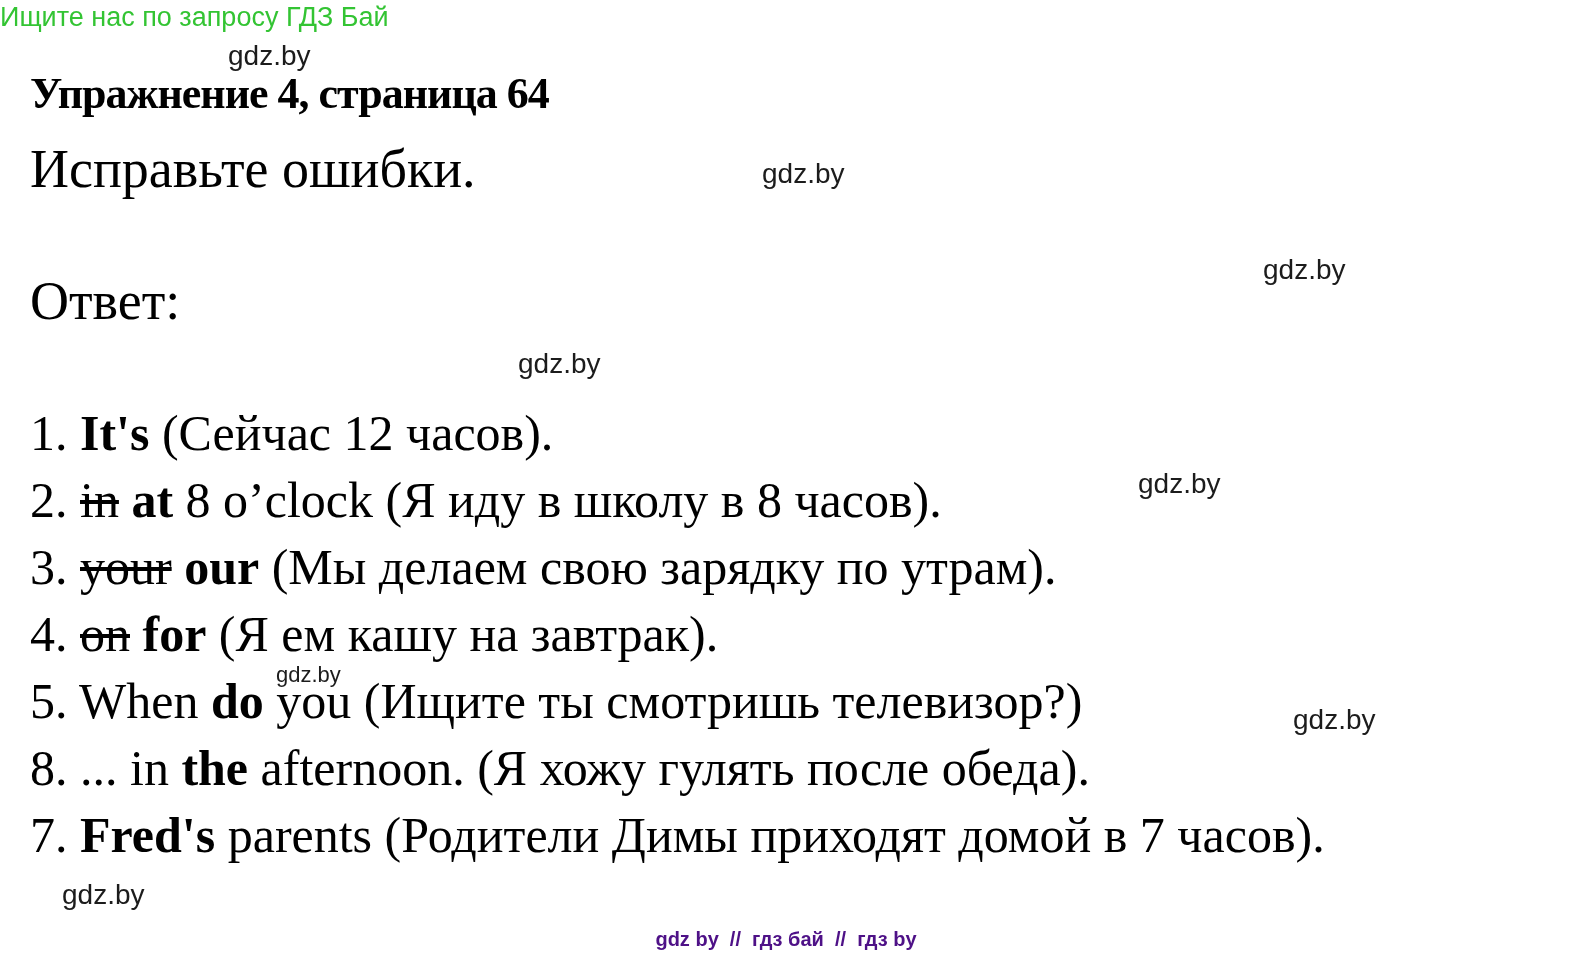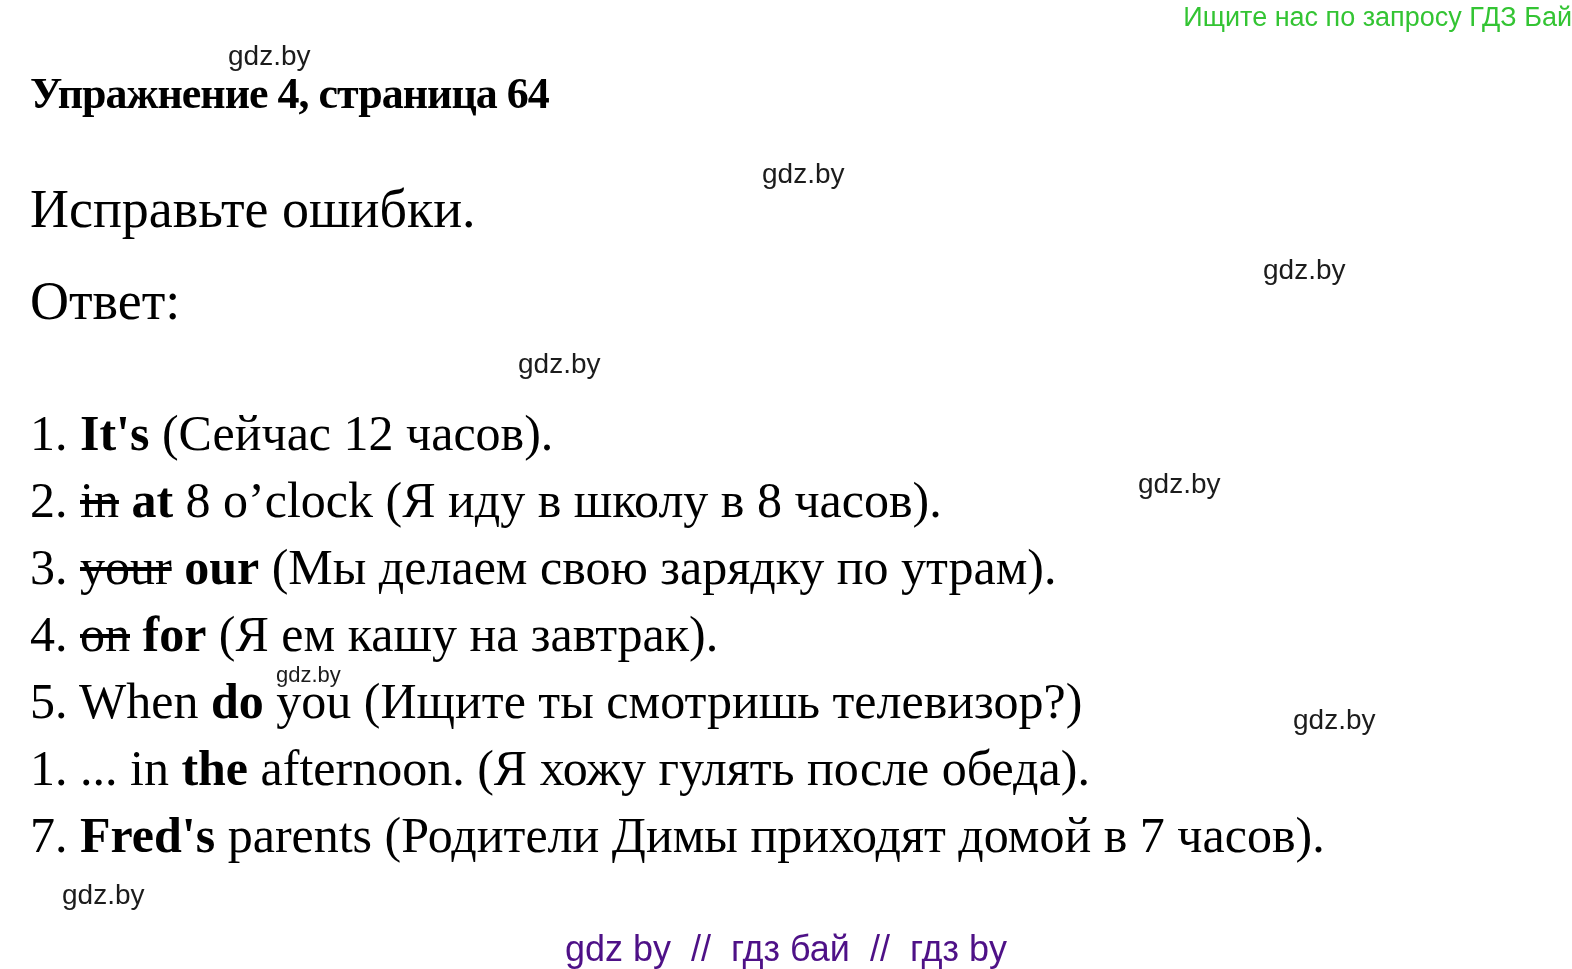--- a/index.html
+++ b/index.html
@@ -6,39 +6,39 @@
   body {
     width: 1572px; height: 969px;
     background: #ffffff;
     position: relative;
     overflow: hidden;
     font-family: "Liberation Serif", serif;
     color: #000000;
   }
   .promo {
     position: absolute; top: 2px; left: 0; width: 100%;
-    text-align: right;
+    text-align: left;
     font-family: "Liberation Sans", sans-serif;
     font-size: 27px; color: #33c433;
   }
   .wm {
     position: absolute;
     font-family: "Liberation Sans", sans-serif;
     font-size: 28px; color: #1c1c1c;
   }
   .wm.small { font-size: 22px; }
   .title {
     position: absolute; left: 30px; top: 68px;
     font-size: 44px; font-weight: bold;
     letter-spacing: -1px;
     white-space: pre;
   }
   .subtitle {
     position: absolute; left: 30px; top: 138px;
-    font-size: 54px; white-space: pre; margin-top: 40px;
+    font-size: 54px; white-space: pre;
   }
   .answer-label {
     position: absolute; left: 30px; top: 270px;
     font-size: 54px; white-space: pre; text-align: center;
   }
   .list {
     position: absolute; left: 30px; top: 400px;
     font-size: 50px;
     font-family: Liberation Serif, serif;
   }
@@ -46,22 +46,23 @@
   .seg-normal { font-weight: normal; }
   .seg-bold { font-weight: bold; }
   .seg-strike {
     text-decoration: line-through;
     text-decoration-thickness: 4px;
   }
   .footer {
     position: absolute; top: 928px; left: 0; width: 100%;
     text-align: center;
     font-family: "Liberation Sans", sans-serif;
-    font-size: 36px; color: #4e1187;
+    font-size: 20px; color: #4e1187;
     white-space: pre;
+    font-weight: bold;
   }
 </style>
 </head>
 <body>
 
 <div class="promo">Ищите нас по запросу ГДЗ Бай</div>
 
 <span class="wm" style="left:228px; top:40px;">gdz.by</span>
 <span class="wm" style="left:762px; top:158px;">gdz.by</span>
 <span class="wm" style="left:1263px; top:254px;">gdz.by</span>
@@ -74,17 +75,17 @@
 <h1 class="title" style="margin:0;">Упражнение 4, страница 64</h1>
 <div class="subtitle">Исправьте ошибки.</div>
 <div class="answer-label">Ответ:</div>
 
 <div class="list" id="answer-list">
     <div class="item-line"><span class="seg-normal">1. </span><span class="seg-bold">It's</span><span class="seg-normal"> (Сейчас 12 часов).</span></div>
     <div class="item-line"><span class="seg-normal">2. </span><span class="seg-strike">in</span><span class="seg-normal"> </span><span class="seg-bold">at</span><span class="seg-normal"> 8 o’clock (Я иду в школу в 8 часов).</span></div>
     <div class="item-line"><span class="seg-normal">3. </span><span class="seg-strike">your</span><span class="seg-normal"> </span><span class="seg-bold">our</span><span class="seg-normal"> (Мы делаем свою зарядку по утрам).</span></div>
     <div class="item-line"><span class="seg-normal">4. </span><span class="seg-strike">on</span><span class="seg-normal"> </span><span class="seg-bold">for</span><span class="seg-normal"> (Я ем кашу на завтрак).</span></div>
     <div class="item-line"><span class="seg-normal">5. When </span><span class="seg-bold">do</span><span class="seg-normal"> you (Ищите ты смотришь телевизор?)</span></div>
-    <div class="item-line"><span class="seg-normal">1. ... in </span><span class="seg-bold">the</span><span class="seg-normal"> afternoon. (Я хожу гулять после обеда).</span></div>
+    <div class="item-line"><span class="seg-normal">8. ... in </span><span class="seg-bold">the</span><span class="seg-normal"> afternoon. (Я хожу гулять после обеда).</span></div>
     <div class="item-line"><span class="seg-normal">7. </span><span class="seg-bold">Fred's</span><span class="seg-normal"> parents (Родители Димы приходят домой в 7 часов).</span></div>
   </div>
 
 <div class="footer">gdz by  //  гдз бай  //  гдз by</div>
 
 </body></html>

